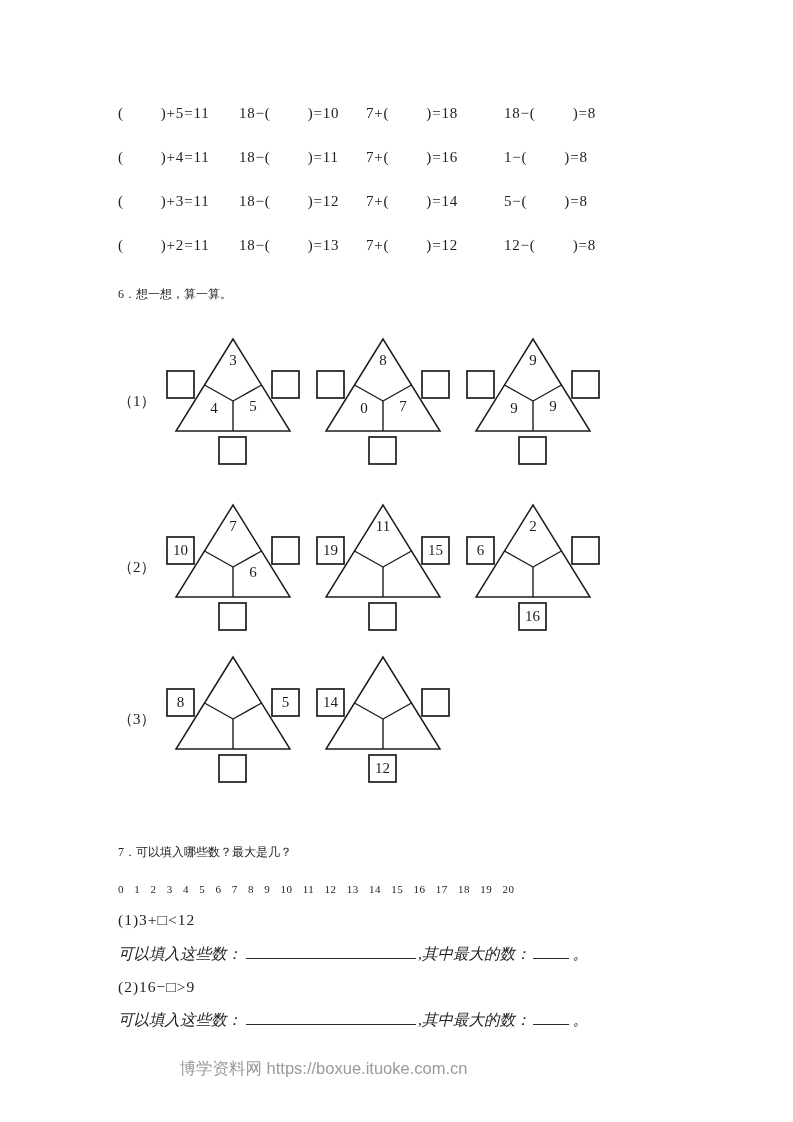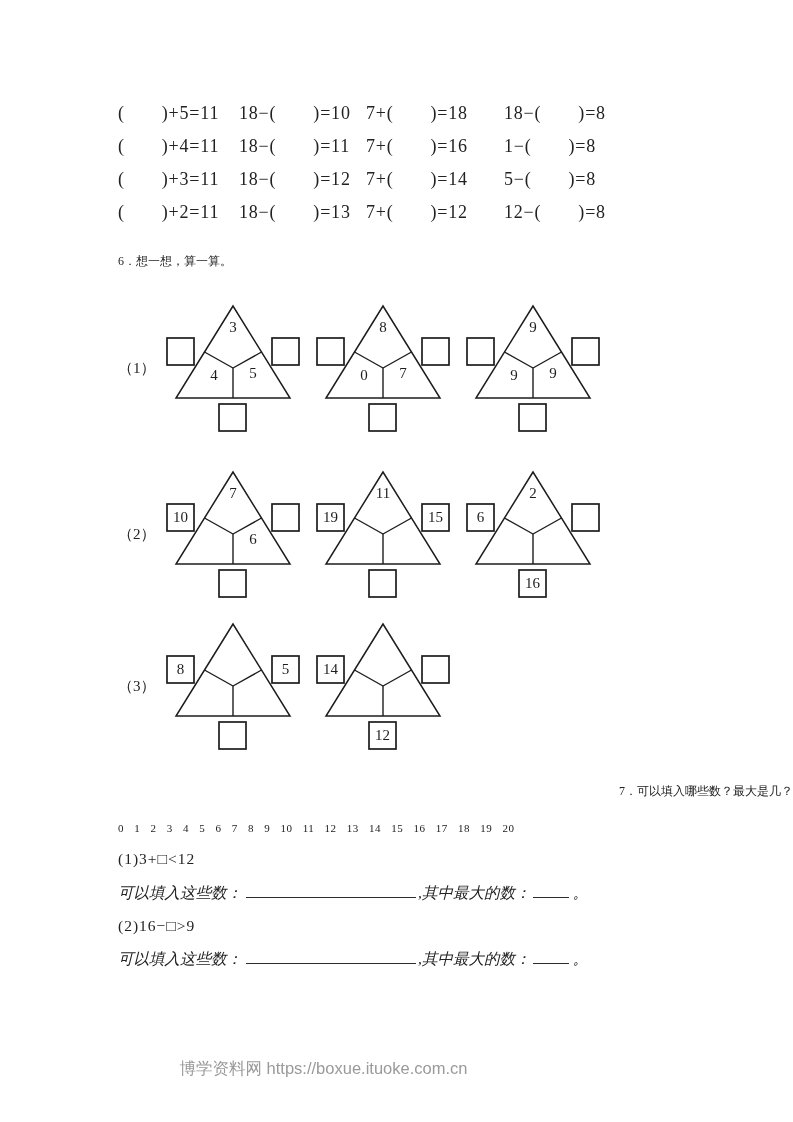--- a/index.html
+++ b/index.html
@@ -6,29 +6,29 @@
   .page{
     position:relative;width:793px;height:1122px;background:#ffffff;
     font-family:"Liberation Serif","DejaVu Serif",serif;
     color:#222222;overflow:hidden;
   }
   
   .eq-grid{
     margin:104px 0 0 118px;
     display:grid;
     grid-template-columns:121px 127px 138px auto;
-    row-gap:15px;
-    font-size:18px;line-height:18px;letter-spacing:0.8px;
+    row-gap:26px;
+    font-size:15px;line-height:18px;letter-spacing:0.8px;
     width:500px;
   }
   .eq{white-space:nowrap;}
   .eq-gap{display:inline-block;width:37px;}
   
   .sec-title{margin:31px 0 0 118px;font-size:12px;line-height:18px;}
-  .sec-title.s7{margin-top:26px;text-align:right;}
+  .sec-title.s7{margin-top:54px;}
   .numline{margin:19px 0 0 118px;font-size:11px;line-height:18px;word-spacing:7px;letter-spacing:0.5px;}
   .q{margin:13px 0 0 118px;font-size:15.5px;line-height:18px;letter-spacing:1px;}
   .q.q2{margin-top:15px;}
   .fill{margin:14px 0 0 118px;font-size:15.5px;line-height:19px;font-style:italic;}
   .fill.f2{margin-top:13px;}
   .blank{display:inline-block;border-bottom:1.4px solid #2c2c2c;height:15px;vertical-align:baseline;}
   .blank.long{width:170px;margin:0 2px 0 4px;}
   .blank.short{width:36px;margin:0 3px;}
   
   #triangle-rows .tri-row{display:flex;padding-left:118px;}

